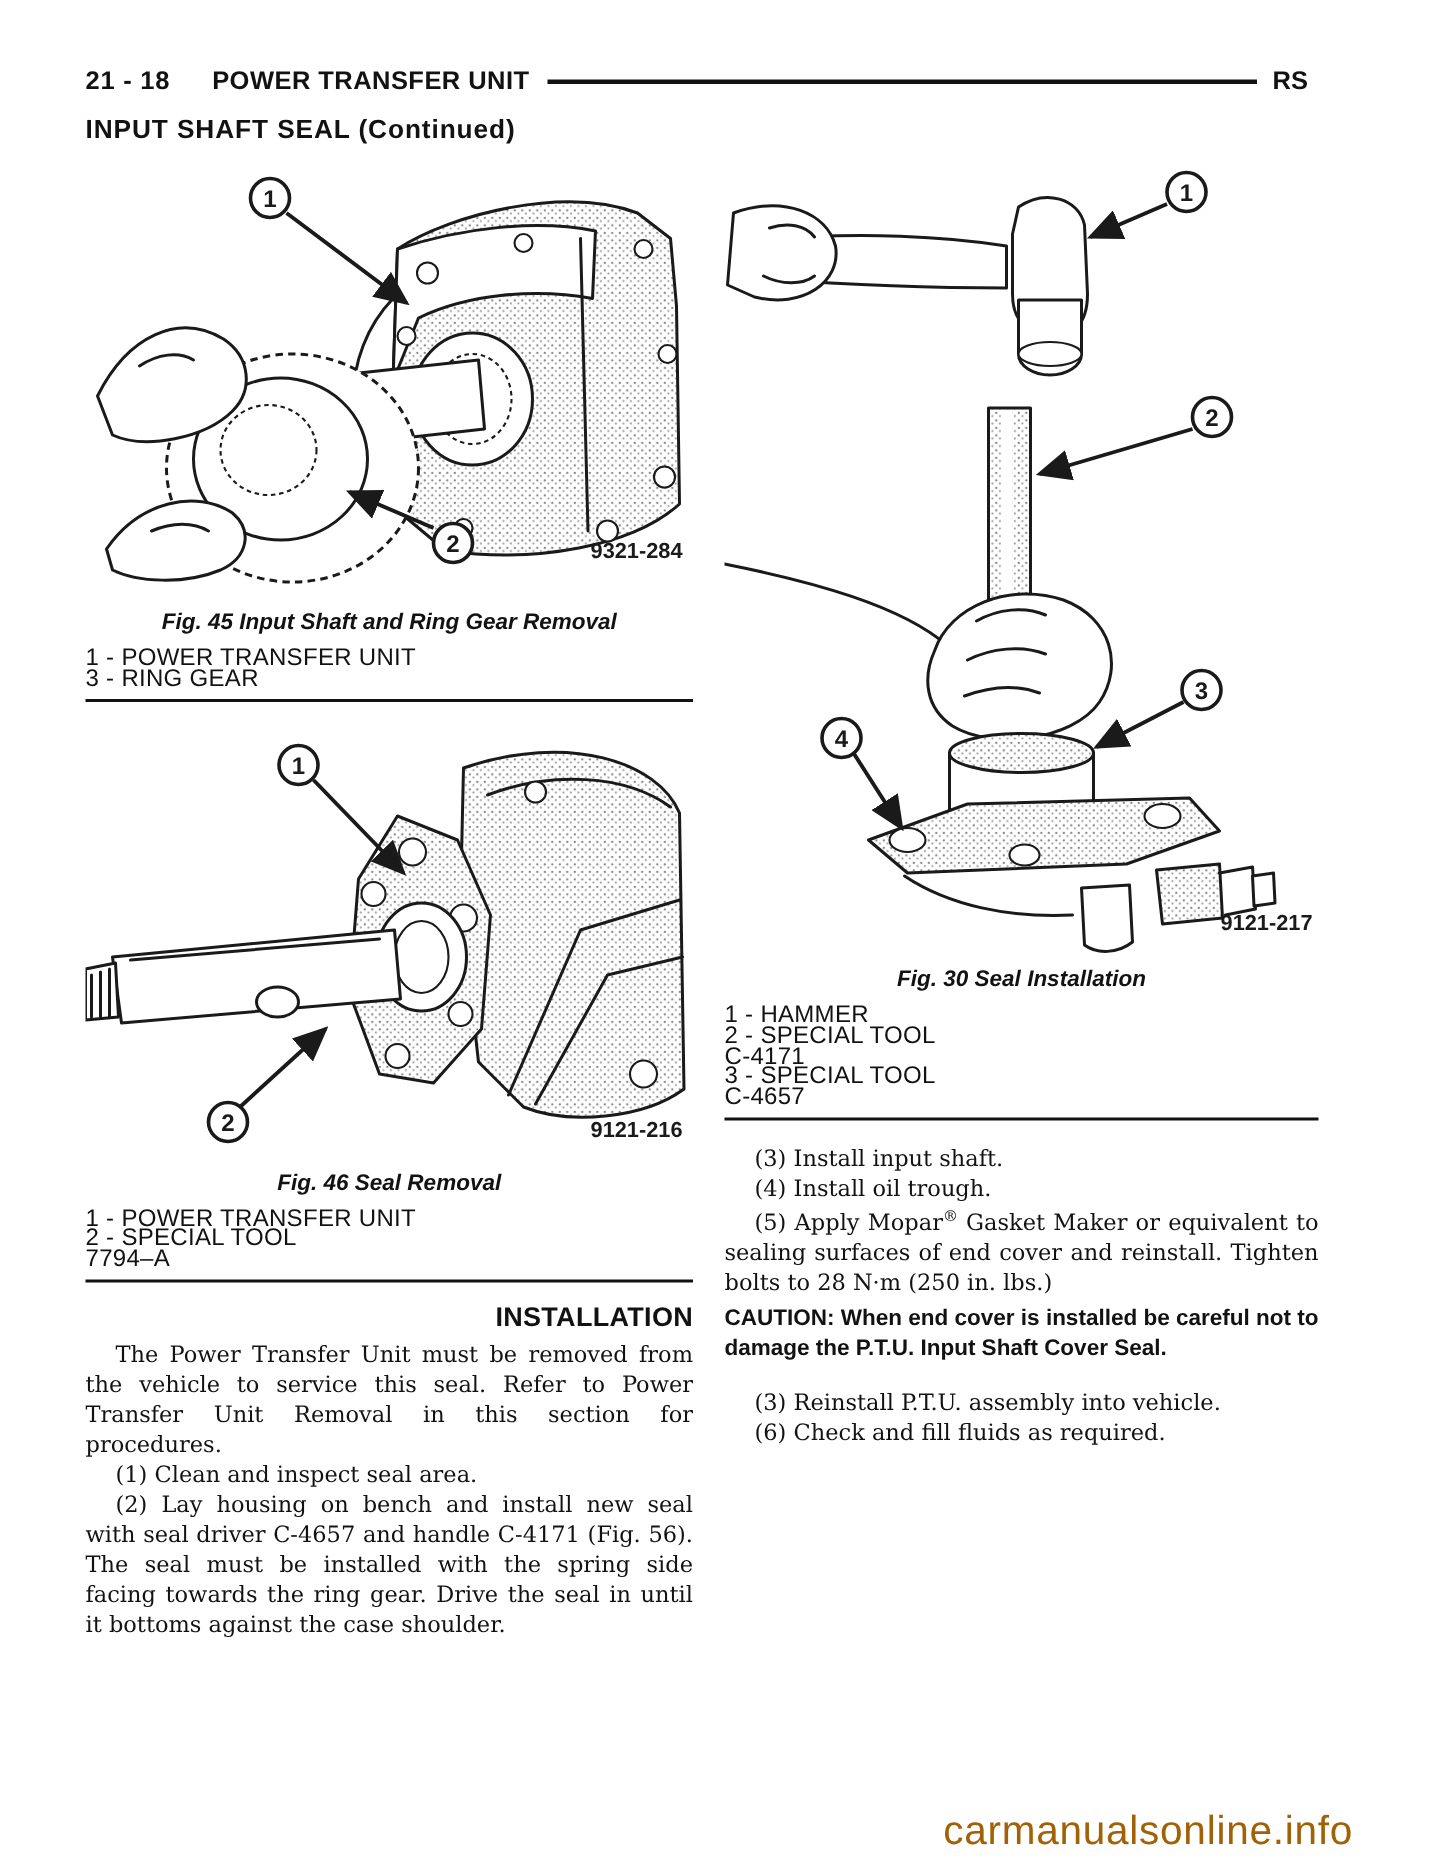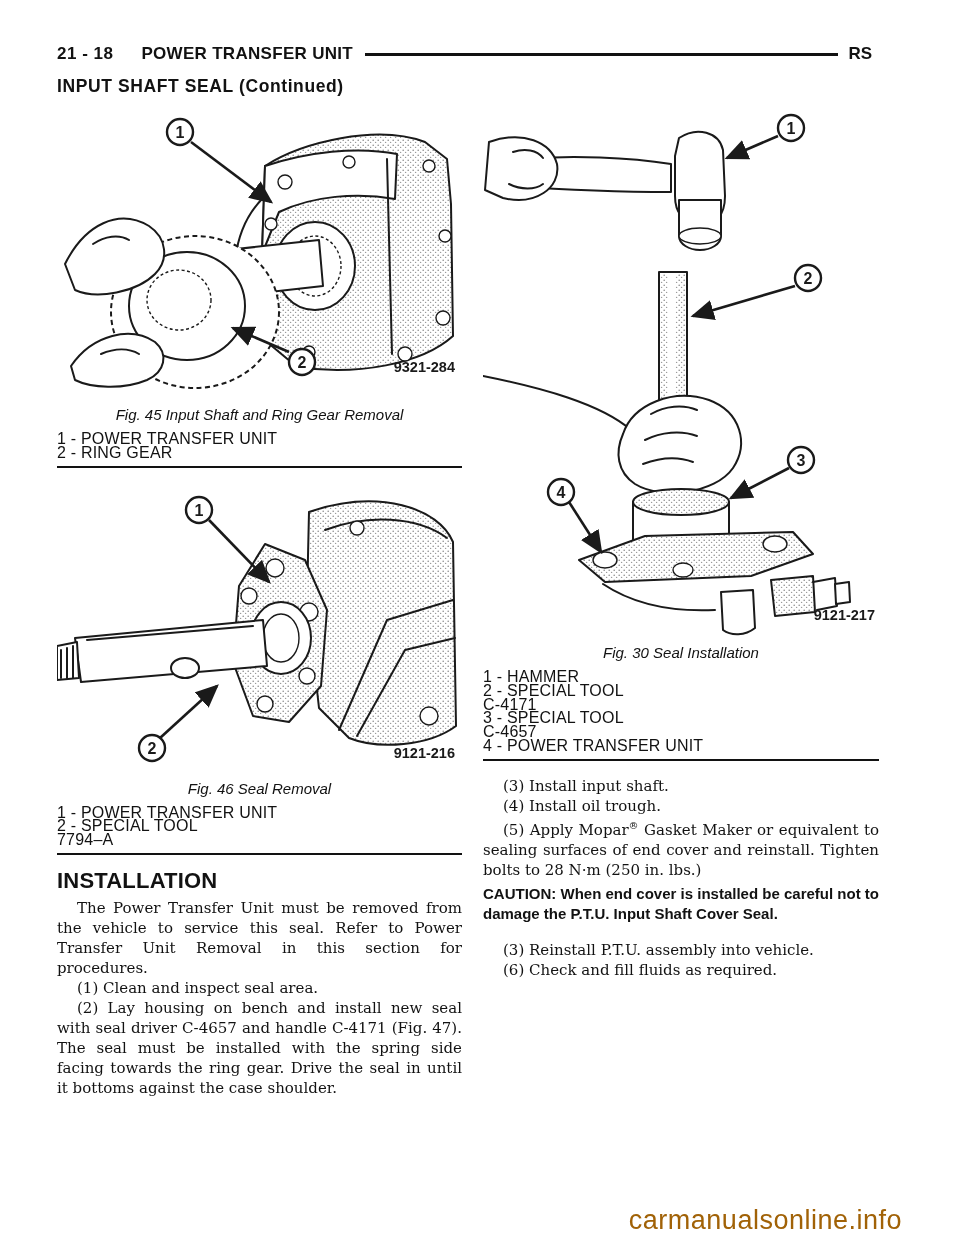--- a/index.html
+++ b/index.html
@@ -13,29 +13,29 @@
   .hdr .rule{flex:1;height:3px;background:#121212;margin:0 10px 0 12px;}
   .hdr .model{font-size:17px;font-weight:bold;}
   .subhdr{position:absolute;left:57px;top:76px;font-size:17.5px;font-weight:bold;letter-spacing:.6px;}
 
   
   .col-left{position:absolute;left:57px;top:104px;width:405px;}
   .col-right{position:absolute;left:483px;top:104px;width:396px;}
 
   
   .fig svg{display:block;}
-  .figcap{text-align:center;font-size:15px;font-weight:normal;font-style:italic;margin-top:12px;}
+  .figcap{text-align:center;font-size:15px;font-weight:bold;font-style:italic;margin-top:12px;}
   .legend{margin-top:9px;border-bottom:2px solid #121212;padding-bottom:6px;}
   .legend div{font-size:16px;line-height:13.8px;letter-spacing:.2px;}
 
   
   .body-serif{font-family:"DejaVu Serif","Liberation Serif",serif;font-size:15px;
               line-height:20px;text-align:justify;}
   .body-serif p{margin:0;text-indent:20px;}
-  .h-install{font-size:22px;font-weight:bold;margin:13px 0 4px 0;letter-spacing:.2px;}
+  .h-install{font-size:18px;font-weight:bold;margin:13px 0 4px 0;letter-spacing:.2px;text-align:right;}
   .caution{font-size:15px;font-weight:bold;line-height:20px;text-align:justify;margin-top:4px;}
   .steps-gap{margin-top:15px;}
   sup{font-size:10px;}
 
   
   .lin{stroke:#1a1a1a;fill:none;stroke-width:2;stroke-linecap:round;stroke-linejoin:round;}
   .linw{stroke:#1a1a1a;fill:#ffffff;stroke-width:2;stroke-linejoin:round;}
   .lint{stroke:#1a1a1a;fill:#ffffff;stroke-width:1.4;stroke-linejoin:round;}
   .stip{stroke:#1a1a1a;fill:url(#dots);stroke-width:2;stroke-linejoin:round;}
   .callout-c{fill:#fff;stroke:#1a1a1a;stroke-width:2.4;}
@@ -114,21 +114,21 @@
         <line class="arrow" x1="232" y1="248" x2="176" y2="224" marker-end="url(#arr)"></line>
         <circle class="callout-c" cx="245" cy="258" r="13"></circle>
         <text class="callout-t" x="245" y="264" text-anchor="middle">2</text>
 
         <text class="figid" x="398" y="268" text-anchor="end">9321-284</text>
       </svg>
     </div>
     <div class="figcap">Fig. 45 Input Shaft and Ring Gear Removal</div>
     <div class="legend">
       <div>1 - POWER TRANSFER UNIT</div>
-      <div>2 - RING GEAR</div>
+      <div>3 - RING GEAR</div>
     </div>
 
     <div class="fig" style="margin-top:12px">
       <svg viewBox="0 0 405 288" width="405" height="288">
 
         <path class="stip" d="M252,32 C322,8 382,28 396,62 L399,246 C372,266 322,270 292,258 L262,228 L250,120 Z"></path>
         <path class="lin" d="M268,50 C310,34 360,36 390,58"></path>
         <path class="lin" d="M282,250 L330,140 L396,120"></path>
         <path class="lin" d="M300,256 L348,170 L398,158"></path>
         <circle class="lint" cx="300" cy="48" r="7"></circle>
@@ -163,21 +163,21 @@
     <div class="legend">
       <div>1 - POWER TRANSFER UNIT</div>
       <div>2 - SPECIAL TOOL</div>
       <div>7794–A</div>
     </div>
 
     <div class="h-install">INSTALLATION</div>
     <div class="body-serif">
       <p>The Power Transfer Unit must be removed from the vehicle to service this seal. Refer to Power Transfer Unit Removal in this section for procedures.</p>
       <p>(1) Clean and inspect seal area.</p>
-      <p>(2) Lay housing on bench and install new seal with seal driver C-4657 and handle C-4171 (Fig. 47). The seal must be installed with the spring side facing towards the ring gear. Drive the seal in until it bottoms against the case shoulder.</p>
+      <p>(2) Lay housing on bench and install new seal with seal driver C-4657 and handle C-4171 (Fig. 56). The seal must be installed with the spring side facing towards the ring gear. Drive the seal in until it bottoms against the case shoulder.</p>
     </div>
   </div>
 
   <div class="col-right">
 
     <div class="fig">
       <svg viewBox="0 0 396 534" width="396" height="534">
 
         <path class="linw" d="M28,56 C90,50 150,54 188,60 L188,88 C148,88 86,86 28,82 Z"></path>
         <path class="linw" d="M6,38 C40,26 68,38 74,60 C78,84 52,102 20,94 L2,86 Z"></path>
@@ -225,21 +225,20 @@
         <text class="figid" x="392" y="516" text-anchor="end">9121-217</text>
       </svg>
     </div>
     <div class="figcap" style="margin-top:6px">Fig. 30 Seal Installation</div>
     <div class="legend">
       <div>1 - HAMMER</div>
       <div>2 - SPECIAL TOOL</div>
       <div>C-4171</div>
       <div>3 - SPECIAL TOOL</div>
       <div>C-4657</div>
-      <div>4 - POWER TRANSFER UNIT</div>
     </div>
 
     <div class="body-serif steps-gap">
       <p>(3) Install input shaft.</p>
       <p>(4) Install oil trough.</p>
       <p><span>(5) Apply Mopar</span><sup>®</sup><span> Gasket Maker or equivalent to sealing surfaces of end cover and reinstall. Tighten bolts to 28 N·m (250 in. lbs.)</span></p>
     </div>
 
     <div class="caution">CAUTION: When end cover is installed be careful not to damage the P.T.U. Input Shaft Cover Seal.</div>
 

